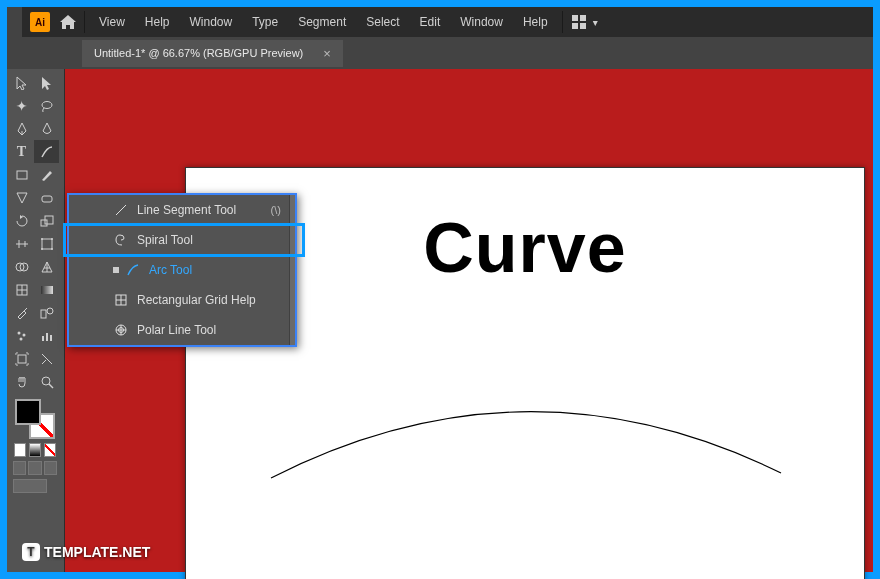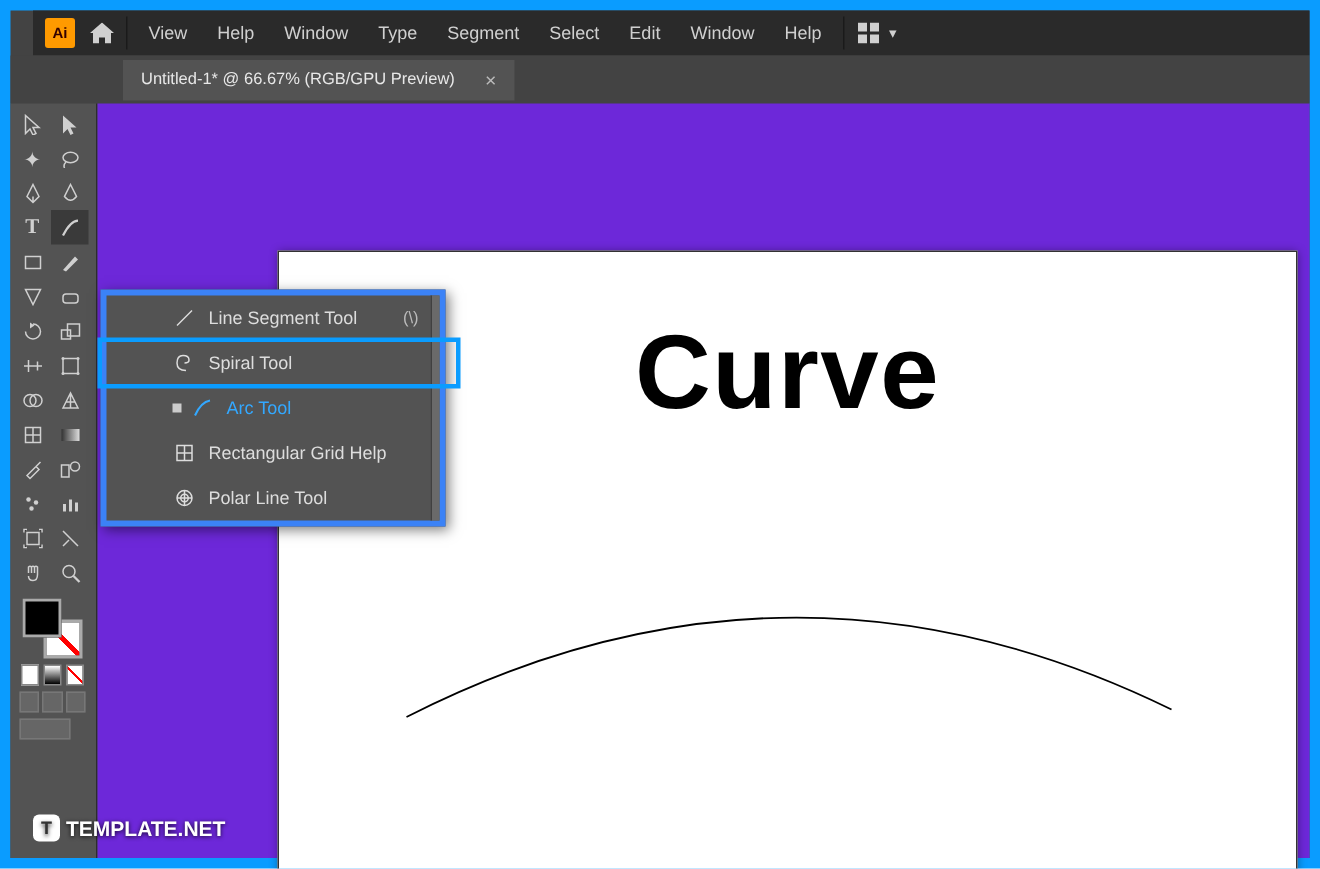--- a/index.html
+++ b/index.html
@@ -10,25 +10,25 @@
 .home-ic, .grid-ic { color: #d0d0d0; width: 24px; height: 24px; display: flex; align-items: center; justify-content: center; }
 .menu-item { color: #d0d0d0; font-size: 12px; padding: 0 10px; line-height: 30px; cursor: pointer; }
 .sep { width: 1px; height: 22px; background: #1a1a1a; margin: 0 4px;}
 .tabbar { height: 32px; background: #434343; display: flex; align-items: center; padding-left: 75px; }
 .tab { background: #535353; color: #e8e8e8; font-size: 11px; padding: 6px 12px; display: flex; align-items: center; gap: 20px; }
 .tab .close { color: #bbb; font-size: 13px; cursor: pointer; }
 .workarea { flex: 1; display: flex; position: relative; }
 .toolbar-wrap { width: 58px; background: #535353; border-right: 1px solid #2d2d2d; display: flex; flex-wrap: wrap; align-content: flex-start; padding: 2px 2px; position: relative; }
 .tool { width: 25px; height: 23px; display: flex; align-items: center; justify-content: center; color: #d0d0d0; font-size: 14px; cursor: pointer; }
 .tool.active { background: #3a3a3a; }
-.canvas-area { flex: 1; background: #6d28d9; position: relative; }
+.canvas-area { flex: 1; background: #b91c1c; position: relative; }
 .artboard { position: absolute; top: 98px; left: 120px; width: 680px; height: 460px; background: #fff; border: 1px solid #333; box-shadow: 0 0 6px rgba(0,0,0,.4); }
 .canvas-title { position: absolute; top: 40px; left: 50%; transform: translateX(-50%); font-size: 70px; font-weight: 700; letter-spacing: 1px; color: #000; font-family: Arial, sans-serif;}
 .curve-path { position: absolute; top: 210px; left: 80px; }
-.flyout { position: absolute; top: 124px; left: 60px; width: 230px; background: #535353; border: 4px solid #3b82f6; z-index: 10; box-shadow: 2px 2px 8px rgba(0,0,0,.5); padding-left: 36px;}
+.flyout { position: absolute; top: 124px; left: 60px; width: 230px; background: #535353; border: 2px solid #3b82f6; z-index: 10; box-shadow: 2px 2px 8px rgba(0,0,0,.5); padding-left: 36px;}
 .flyout-row { display: flex; align-items: center; height: 30px; padding: 0 8px; color: #ddd; font-size: 12px; gap: 8px; cursor: pointer; }
 .flyout-row.sel { color: #33a8ff; }
 .flyout-ic { width: 16px; height: 16px; display: flex; align-items: center; justify-content: center; }
 .flyout-shortcut { margin-left: auto; color: #bbb; font-size: 11px; }
 .tear { width: 6px; background: #6a6a6a; border-left: 1px solid #404040;}
 .flyout-hl { border: 3px solid #0a9cff; position: absolute; top: 28px; left: -6px; width: 242px; height: 34px; pointer-events:none;}
 .swatches { margin-top: 2px; width: 52px; padding: 2px; }
 .fg-bg { position: relative; width: 40px; height: 40px; margin: 2px auto; }
 .fg { position: absolute; top: 0; left: 0; width: 26px; height: 26px; background: #000; border: 2px solid #aaa; }
 .bg { position: absolute; bottom: 0; right: 0; width: 26px; height: 26px; background: #fff; border: 2px solid #aaa; }

